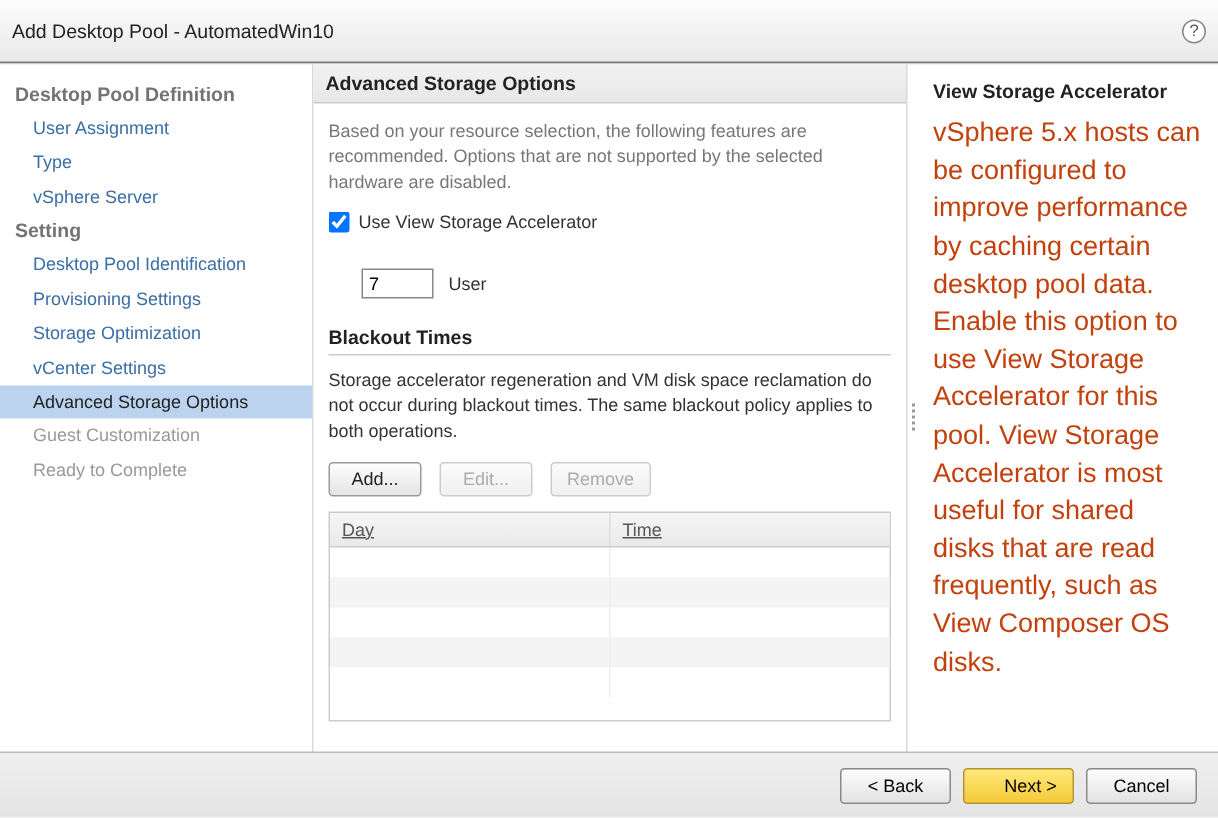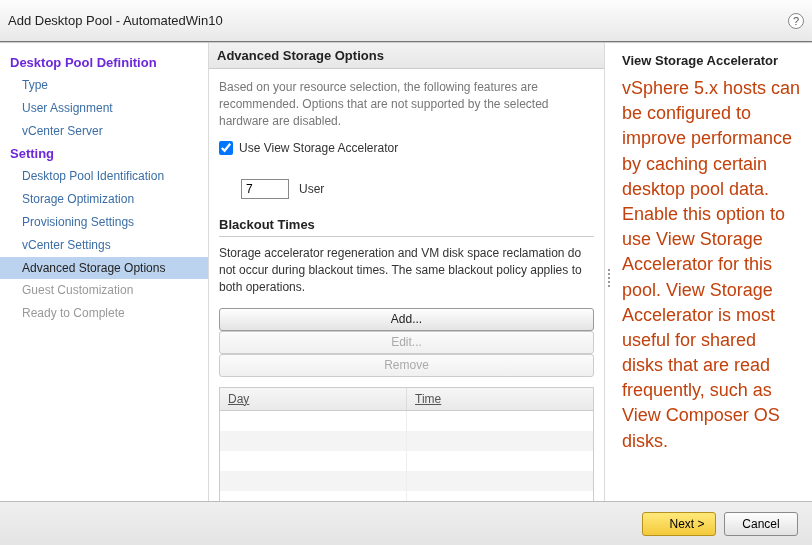--- a/index.html
+++ b/index.html
@@ -34,21 +34,21 @@
     border-top: 1px solid #ccc;
   }
   .sidebar {
     width: 208px;
     background: #fff;
     padding: 8px 0 8px 0;
     overflow: hidden;
   }
   .sidebar .heading {
     font-weight: bold;
-    color: #6d28d9;
+    color: #737373;
     padding: 4px 10px;
     font-size: 13px;
   }
   .sidebar .item {
     padding: 3px 10px 3px 22px;
     color: #3b6ea5;
     cursor: pointer;
     font-size: 12px;
     line-height: 1.4;
   }
@@ -99,21 +99,21 @@
   .regen-label { width: 210px; line-height: 1.3; }
   .regen-row input[type=text] {
     width: 48px; height: 20px; border: 1px solid #888; padding: 2px 4px; font-size: 12px; text-align: left;
   }
   .subheader {
     font-weight: bold; color: #222; font-size: 13px;
     border-bottom: 1px solid #ccc;
     padding: 4px 0; margin-bottom: 8px;
   }
   .blk-desc { color: #333; line-height: 1.4; margin-bottom: 12px; }
-  .btn-row { display: flex; gap: 0; margin-bottom: 10px; flex-direction: column; }
+  .btn-row { display: flex; gap: 12px; margin-bottom: 10px; }
   .btn {
     min-width: 62px; height: 23px;
     background: linear-gradient(#fefefe,#e4e4e4);
     border: 1px solid #9a9a9a;
     border-radius: 3px;
     font-size: 12px; color: #222;
     cursor: pointer;
     padding: 0 10px;
   }
   .btn:disabled, .btn.disabled {
@@ -180,28 +180,28 @@
 <div class="titlebar">
   <span>Add Desktop Pool - AutomatedWin10</span>
   <span class="spacer"></span>
   <span class="help-icon">?</span>
 </div>
 
 <div class="content">
 
   <div class="sidebar">
     <div class="heading">Desktop Pool Definition</div>
+    <div class="item">User Assignment</div>
     <div class="item">Type</div>
-    <div class="item">User Assignment</div>
-    <div class="item">vCenter Server</div>
+    <div class="item">vSphere Server</div>
 
     <div class="heading">Setting</div>
     <div class="item">Desktop Pool Identification</div>
+    <div class="item">Provisioning Settings</div>
     <div class="item">Storage Optimization</div>
-    <div class="item">Provisioning Settings</div>
     <div class="item">vCenter Settings</div>
     <div class="item selected">Advanced Storage Options</div>
     <div class="item disabled">Guest Customization</div>
     <div class="item disabled">Ready to Complete</div>
   </div>
 
   <div class="main">
 
     <div class="center">
       <div class="section-header">Advanced Storage Options</div>
@@ -268,15 +268,16 @@
 
     <div class="rightpanel">
       <div class="rp-title">View Storage Accelerator</div>
       <div class="rp-body">vSphere 5.x hosts can be configured to improve performance by caching certain desktop pool data. Enable this option to use View Storage Accelerator for this pool. View Storage Accelerator is most useful for shared disks that are read frequently, such as View Composer OS disks.</div>
     </div>
 
   </div>
 </div>
 
 <div class="footer">
+  <button class="fbtn">&lt; Back</button>
   <button class="fbtn primary">Next &gt;</button>
   <button class="fbtn">Cancel</button>
 </div>
 
 </body></html>

